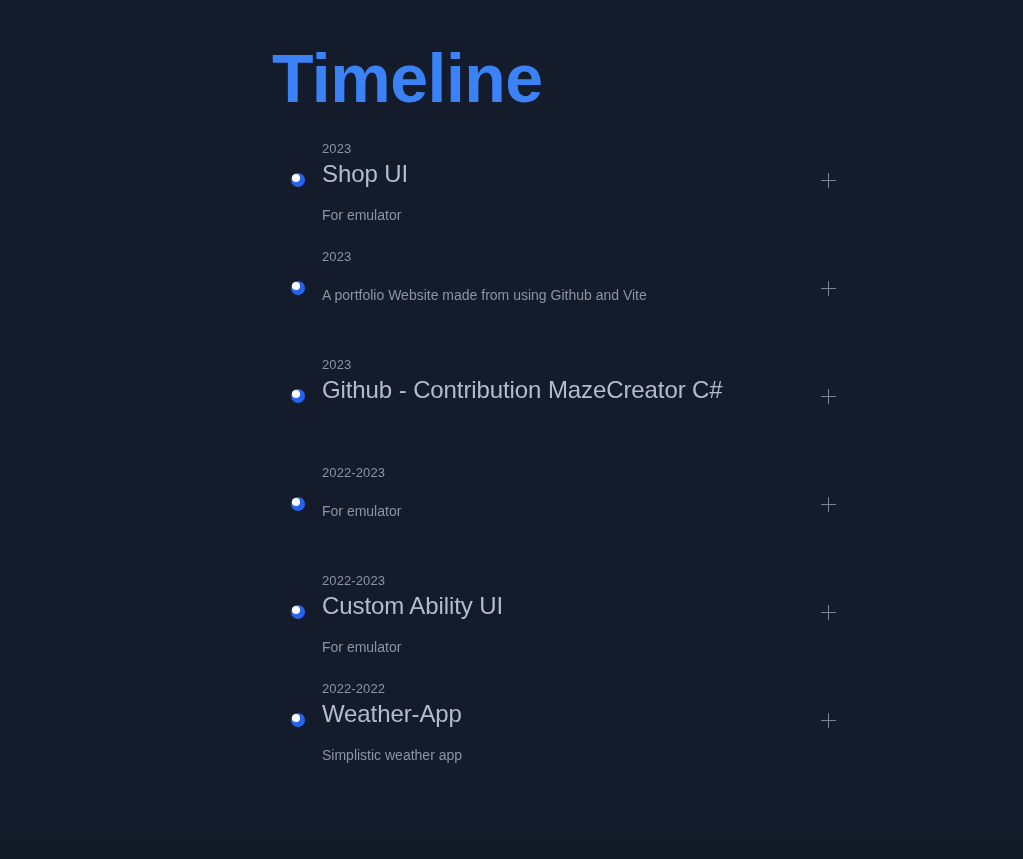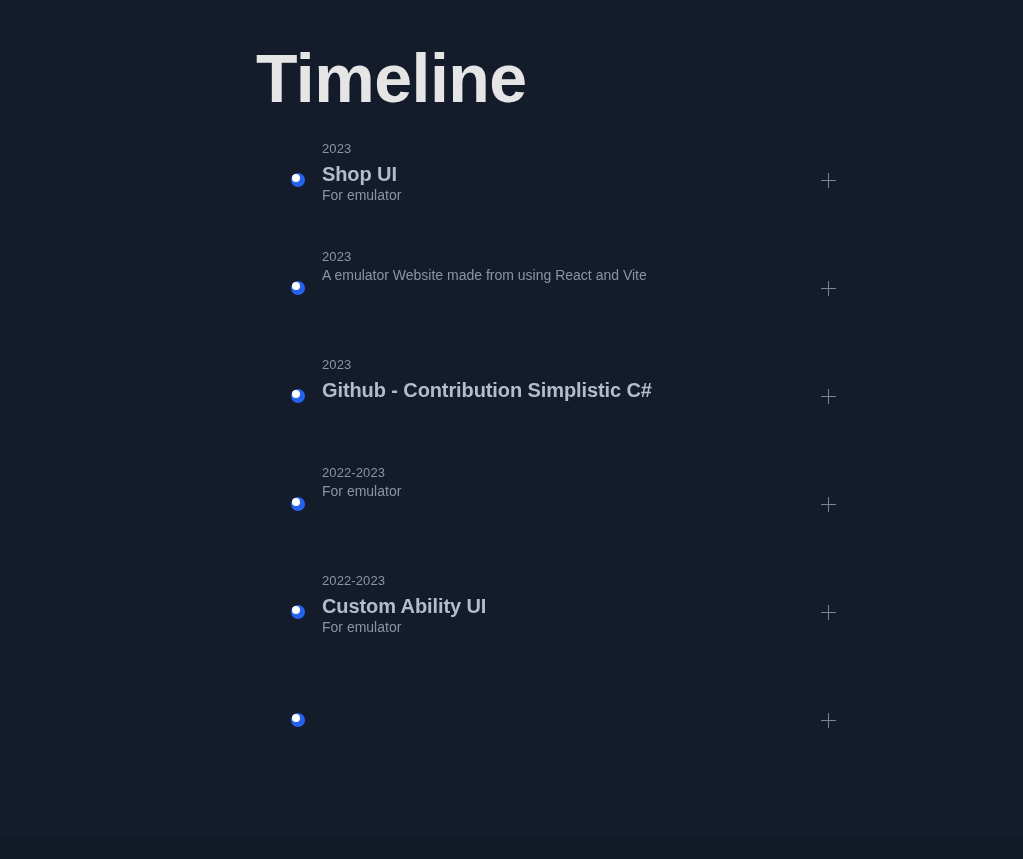--- a/index.html
+++ b/index.html
@@ -19,26 +19,26 @@
 
   .page {
     width: 1023px;
     height: 859px;
     position: relative;
   }
 
   
   .page-title {
     position: absolute;
-    left: 256px;
+    left: 272px;
     top: 36px;
     font-size: 68px;
     line-height: 84px;
     font-weight: 700;
-    color: #e5e5e5;
+    color: #3b82f6;
     letter-spacing: -0.5px;
     white-space: nowrap;
   }
 
   
   .timeline {
     position: absolute;
     left: 0;
     top: 140px;
     width: 1023px;
@@ -81,30 +81,30 @@
   .item-year {
     font-size: 13px;
     line-height: 18px;
     color: #8b94a6;
     font-weight: 400;
     letter-spacing: 0.1px;
   }
 
   .item-title {
     margin-top: 4px;
-    font-size: 20px;
+    font-size: 24px;
     line-height: 24px;
-    font-weight: 700;
+    font-weight: 400;
     color: #b4bbc9;
     letter-spacing: -0.1px;
     white-space: nowrap;
   }
 
   .item-desc {
-    margin-top: 0;
+    margin-top: 20px;
     font-size: 14px;
     line-height: 19px;
     color: #8b94a6;
     font-weight: 400;
   }
 
   
   .expand-button {
     position: absolute;
     left: 814px;
@@ -162,33 +162,33 @@
     <button class="expand-button">
       <span class="bar-h"></span>
       <span class="bar-v"></span>
     </button>
   </div>
 
   <div class="timeline-item">
     <span class="marker"></span>
     <div class="item-body">
       <div class="item-year">2023</div>
-      <div class="item-desc">A emulator Website made from using React and Vite</div>
+      <div class="item-desc">A portfolio Website made from using Github and Vite</div>
     </div>
     <button class="expand-button">
       <span class="bar-h"></span>
       <span class="bar-v"></span>
     </button>
   </div>
 
   <div class="timeline-item">
     <span class="marker"></span>
     <div class="item-body">
       <div class="item-year">2023</div>
-      <div class="item-title">Github - Contribution Simplistic C#</div>
+      <div class="item-title">Github - Contribution MazeCreator C#</div>
     </div>
     <button class="expand-button">
       <span class="bar-h"></span>
       <span class="bar-v"></span>
     </button>
   </div>
 
   <div class="timeline-item">
     <span class="marker"></span>
     <div class="item-body">
@@ -209,20 +209,25 @@
       <div class="item-desc">For emulator</div>
     </div>
     <button class="expand-button">
       <span class="bar-h"></span>
       <span class="bar-v"></span>
     </button>
   </div>
 
   <div class="timeline-item">
     <span class="marker"></span>
+    <div class="item-body">
+      <div class="item-year">2022-2022</div>
+      <div class="item-title">Weather-App</div>
+      <div class="item-desc">Simplistic weather app</div>
+    </div>
     <button class="expand-button">
       <span class="bar-h"></span>
       <span class="bar-v"></span>
     </button>
   </div>
 </div>
 
   <div class="bottom-band"></div>
 </div>
 

